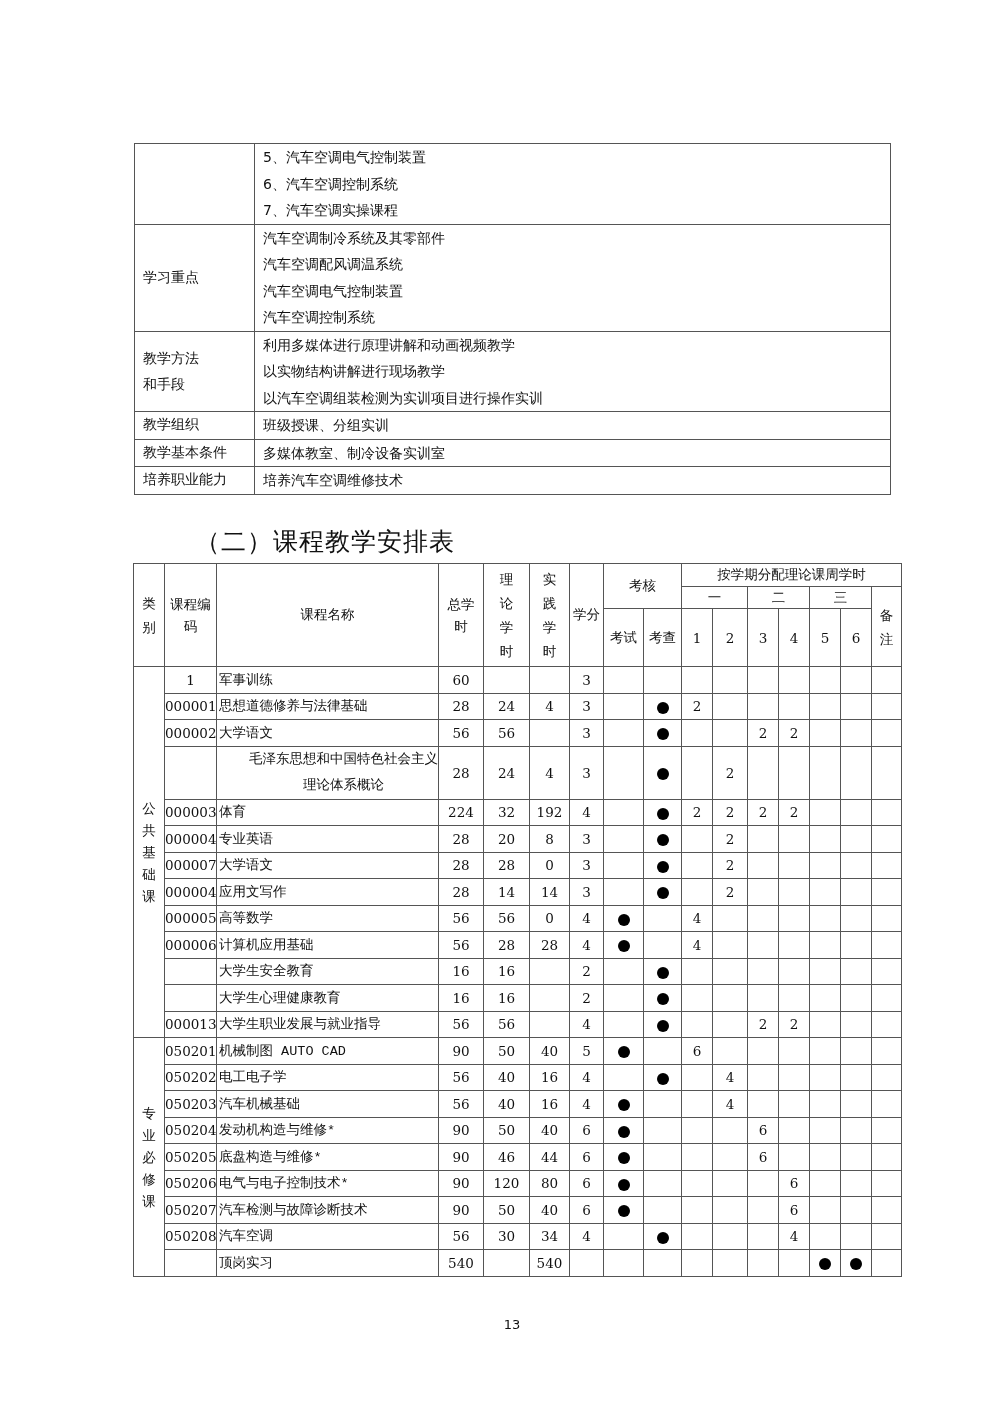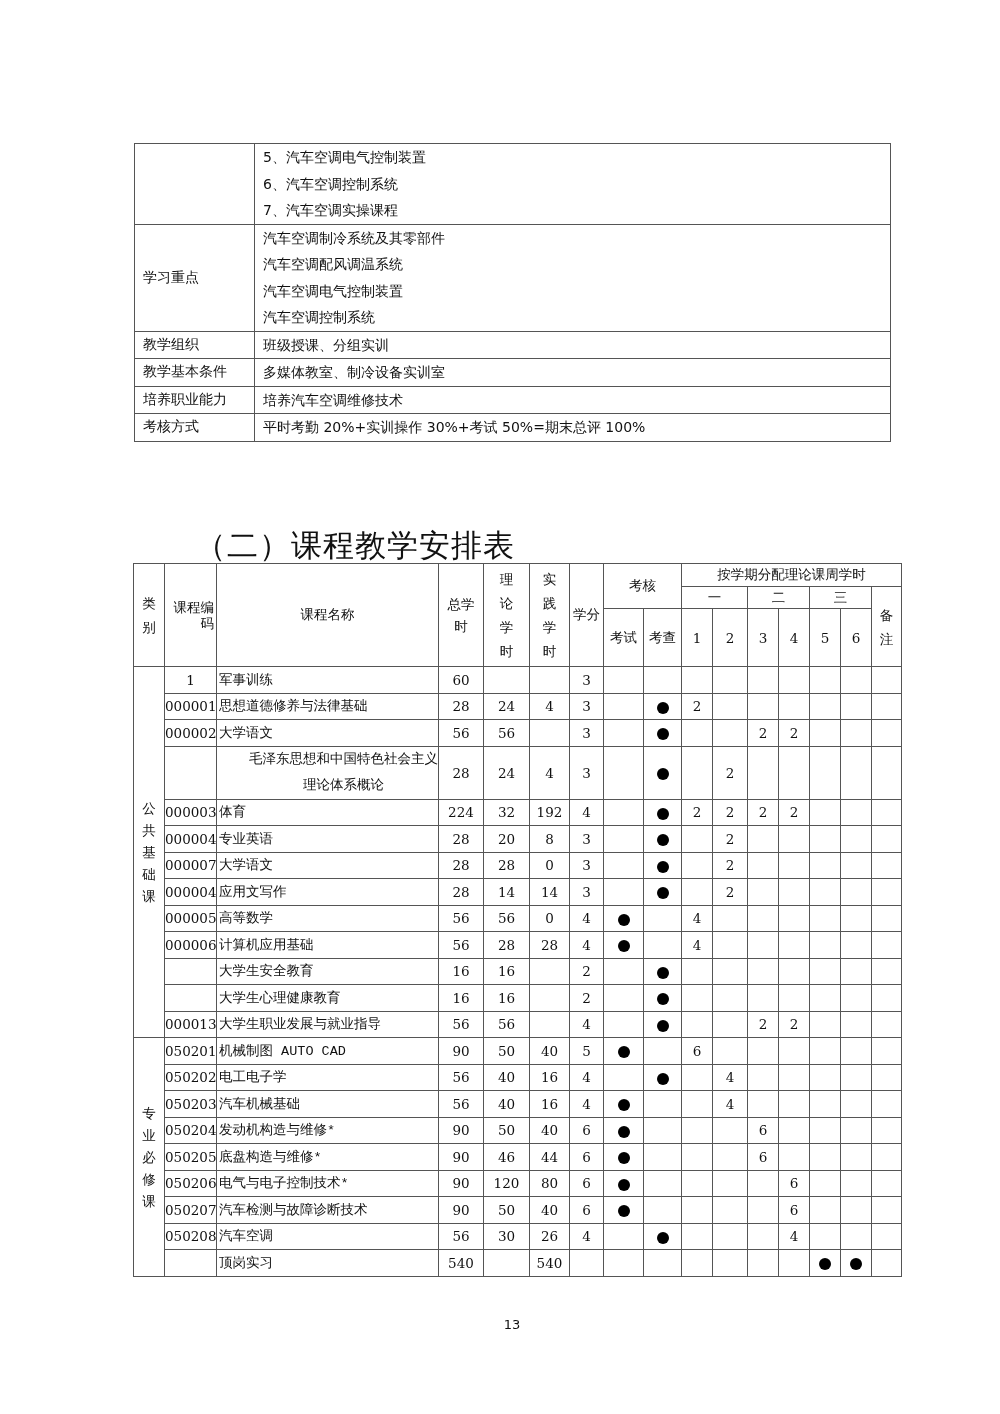--- a/index.html
+++ b/index.html
@@ -5,21 +5,21 @@
   html, body { margin:0; padding:0; background:#ffffff; }
   body { width:1000px; height:1414px; position:relative; overflow:hidden; font-family:"DejaVu Serif", serif; color:#111; }
   .page { position:absolute; left:12px; top:0; width:1000px; height:1414px;margin-top:22px; }
 
   
   table.info { position:absolute; left:122px; top:121px; width:757px; border-collapse:collapse; font-family:"DejaVu Sans", sans-serif; font-size:14px; }
   table.info td { border:1.5px solid #555; padding:0 8px; vertical-align:middle; }
   table.info td.lab { width:103px; }
   table.info .line { height:26.5px; line-height:26.5px; white-space:nowrap; }
 
-  .section-title { position:absolute; left:183px; top:503px; font-size:31px; letter-spacing:1px; font-family:"DejaVu Serif", serif; white-space:nowrap;text-align:right; }
+  .section-title { position:absolute; left:183px; top:503px; font-size:25px; letter-spacing:1px; font-family:"DejaVu Serif", serif; white-space:nowrap;text-align:right; }
 
   
   table.sched { position:absolute; left:121px; top:541px; width:759px; border-collapse:collapse; font-family:"DejaVu Serif", serif; font-size:13.5px; table-layout:fixed; }
   table.sched td { border:1.5px solid #555; text-align:center; vertical-align:middle; padding:0; overflow:hidden; white-space:nowrap; }
   table.sched td.name { text-align:left; padding-left:2px;font-family:Liberation Mono, monospace; }
   table.sched td.name.wrap { white-space:normal; text-align:center; line-height:26px; }
   table.sched td.code { text-align:center; font-size:13.5px; }
   table.sched tr.body td { height:25.5px; }
   table.sched tr.body td.tall { height:51px;padding-left:32px; }
   .vtext { display:inline-block; width:16px; line-height:22px; white-space:normal; word-break:break-all; }
@@ -46,41 +46,46 @@
         <tr>
           <td class="lab">学习重点</td>
           <td>
             <div class="line">汽车空调制冷系统及其零部件</div>
             <div class="line">汽车空调配风调温系统</div>
             <div class="line">汽车空调电气控制装置</div>
             <div class="line">汽车空调控制系统</div>
           </td>
         </tr>
         <tr>
+          <td class="lab">
+            <div class="line">教学方法</div>
+            <div class="line">和手段</div>
+          </td>
+          <td>
+            <div class="line">利用多媒体进行原理讲解和动画视频教学</div>
+            <div class="line">以实物结构讲解进行现场教学</div>
+            <div class="line">以汽车空调组装检测为实训项目进行操作实训</div>
+          </td>
+        </tr>
+        <tr>
           <td class="lab">教学组织</td>
           <td>
             <div class="line">班级授课、分组实训</div>
           </td>
         </tr>
         <tr>
           <td class="lab">教学基本条件</td>
           <td>
             <div class="line">多媒体教室、制冷设备实训室</div>
           </td>
         </tr>
         <tr>
           <td class="lab">培养职业能力</td>
           <td>
             <div class="line">培养汽车空调维修技术</div>
-          </td>
-        </tr>
-        <tr>
-          <td class="lab">考核方式</td>
-          <td>
-            <div class="line">平时考勤 20%+实训操作 30%+考试 50%=期末总评 100%</div>
           </td>
         </tr>
       </tbody>
   </table>
 
   <div class="section-title">（二）课程教学安排表</div>
 
   <table class="sched">
     <colgroup>
       <col style="width:31px">
@@ -96,21 +101,21 @@
         <col style="width:35px">
         <col style="width:31px">
       <col style="width:31px">
         <col style="width:31px">
         <col style="width:31px">
       <col style="width:30px">
     </colgroup>
     <thead>
       <tr style="height:23px">
         <td rowspan="3"><span class="hdr-v">类别</span></td>
-        <td rowspan="3" style="white-space:normal;line-height:16px;padding:0 2px;text-align:right;"><span>课程编码</span></td>
+        <td rowspan="3" style="white-space:normal;line-height:22px;padding:0 2px;"><span>课程编码</span></td>
         <td rowspan="3">课程名称</td>
         <td rowspan="3" style="white-space:normal;line-height:22px;padding:0 6px;"><span>总学时</span></td>
         <td rowspan="3"><span class="hdr-v">理论学时</span></td>
         <td rowspan="3"><span class="hdr-v">实践学时</span></td>
         <td rowspan="3">学分</td>
         <td colspan="2" rowspan="2">考核</td>
         <td colspan="7">按学期分配理论课周学时</td>
       </tr>
       <tr style="height:22px">
         <td colspan="2">一</td>
@@ -473,21 +478,21 @@
           <td>6</td>
           <td></td>
           <td></td>
           <td></td>
         </tr>
         <tr class="body">
           <td class="code">050208</td>
           <td class="name">汽车空调</td>
           <td>56</td>
           <td>30</td>
-          <td>26</td>
+          <td>34</td>
           <td>4</td>
           <td></td>
           <td><span class="dot"></span></td>
           <td></td>
           <td></td>
           <td></td>
           <td>4</td>
           <td></td>
           <td></td>
           <td></td>

